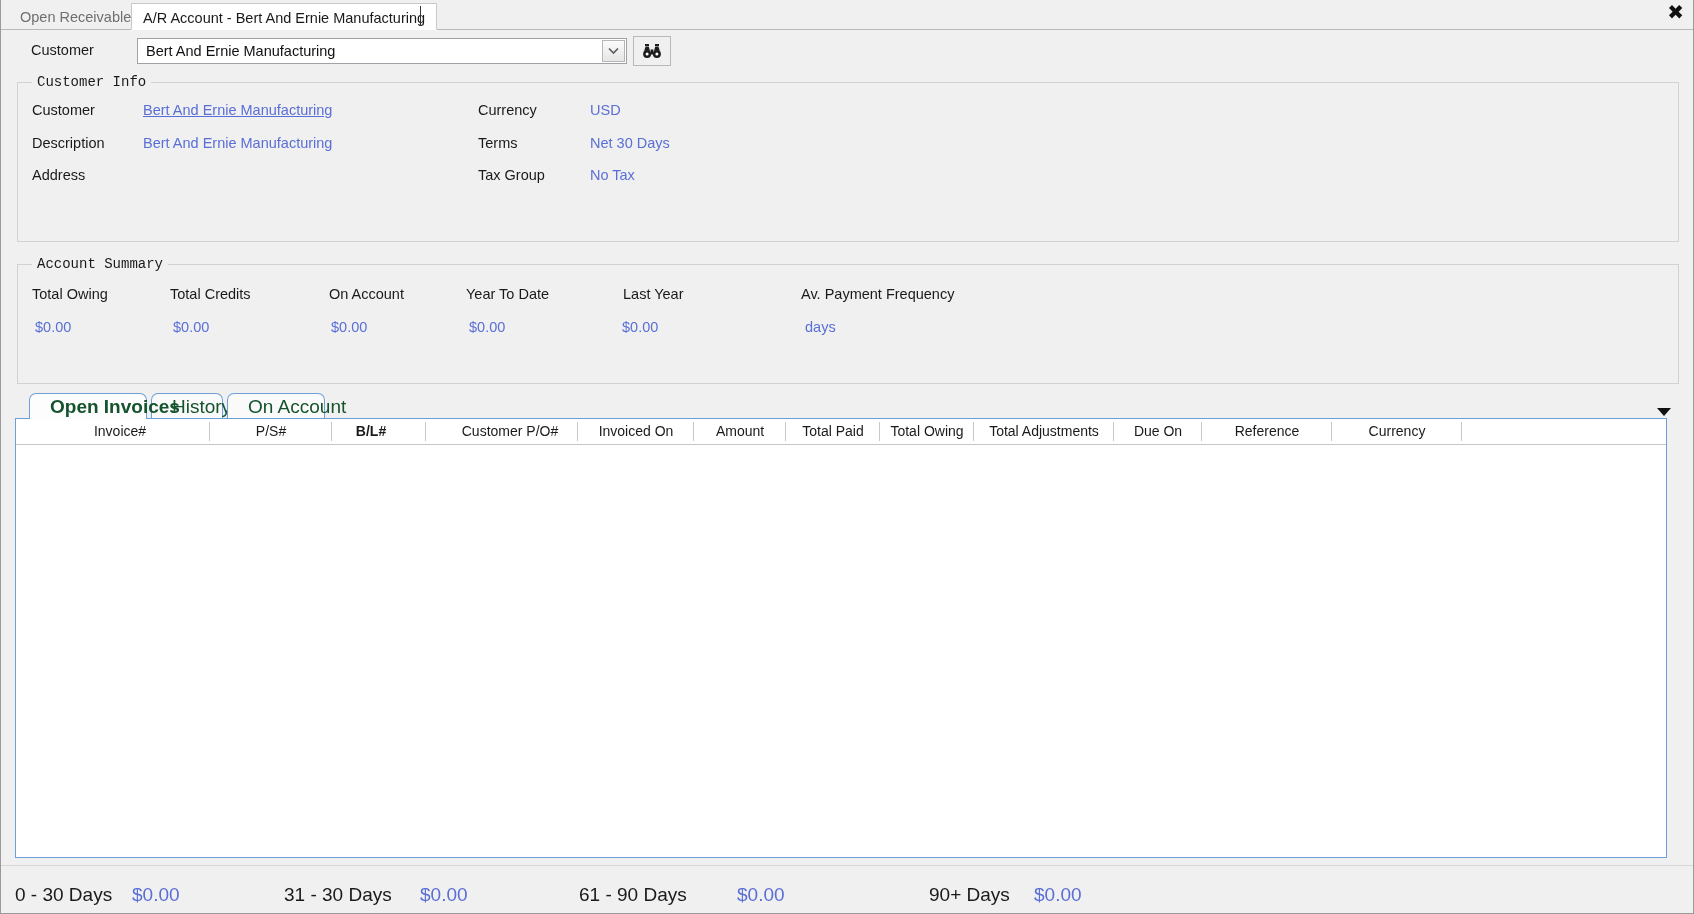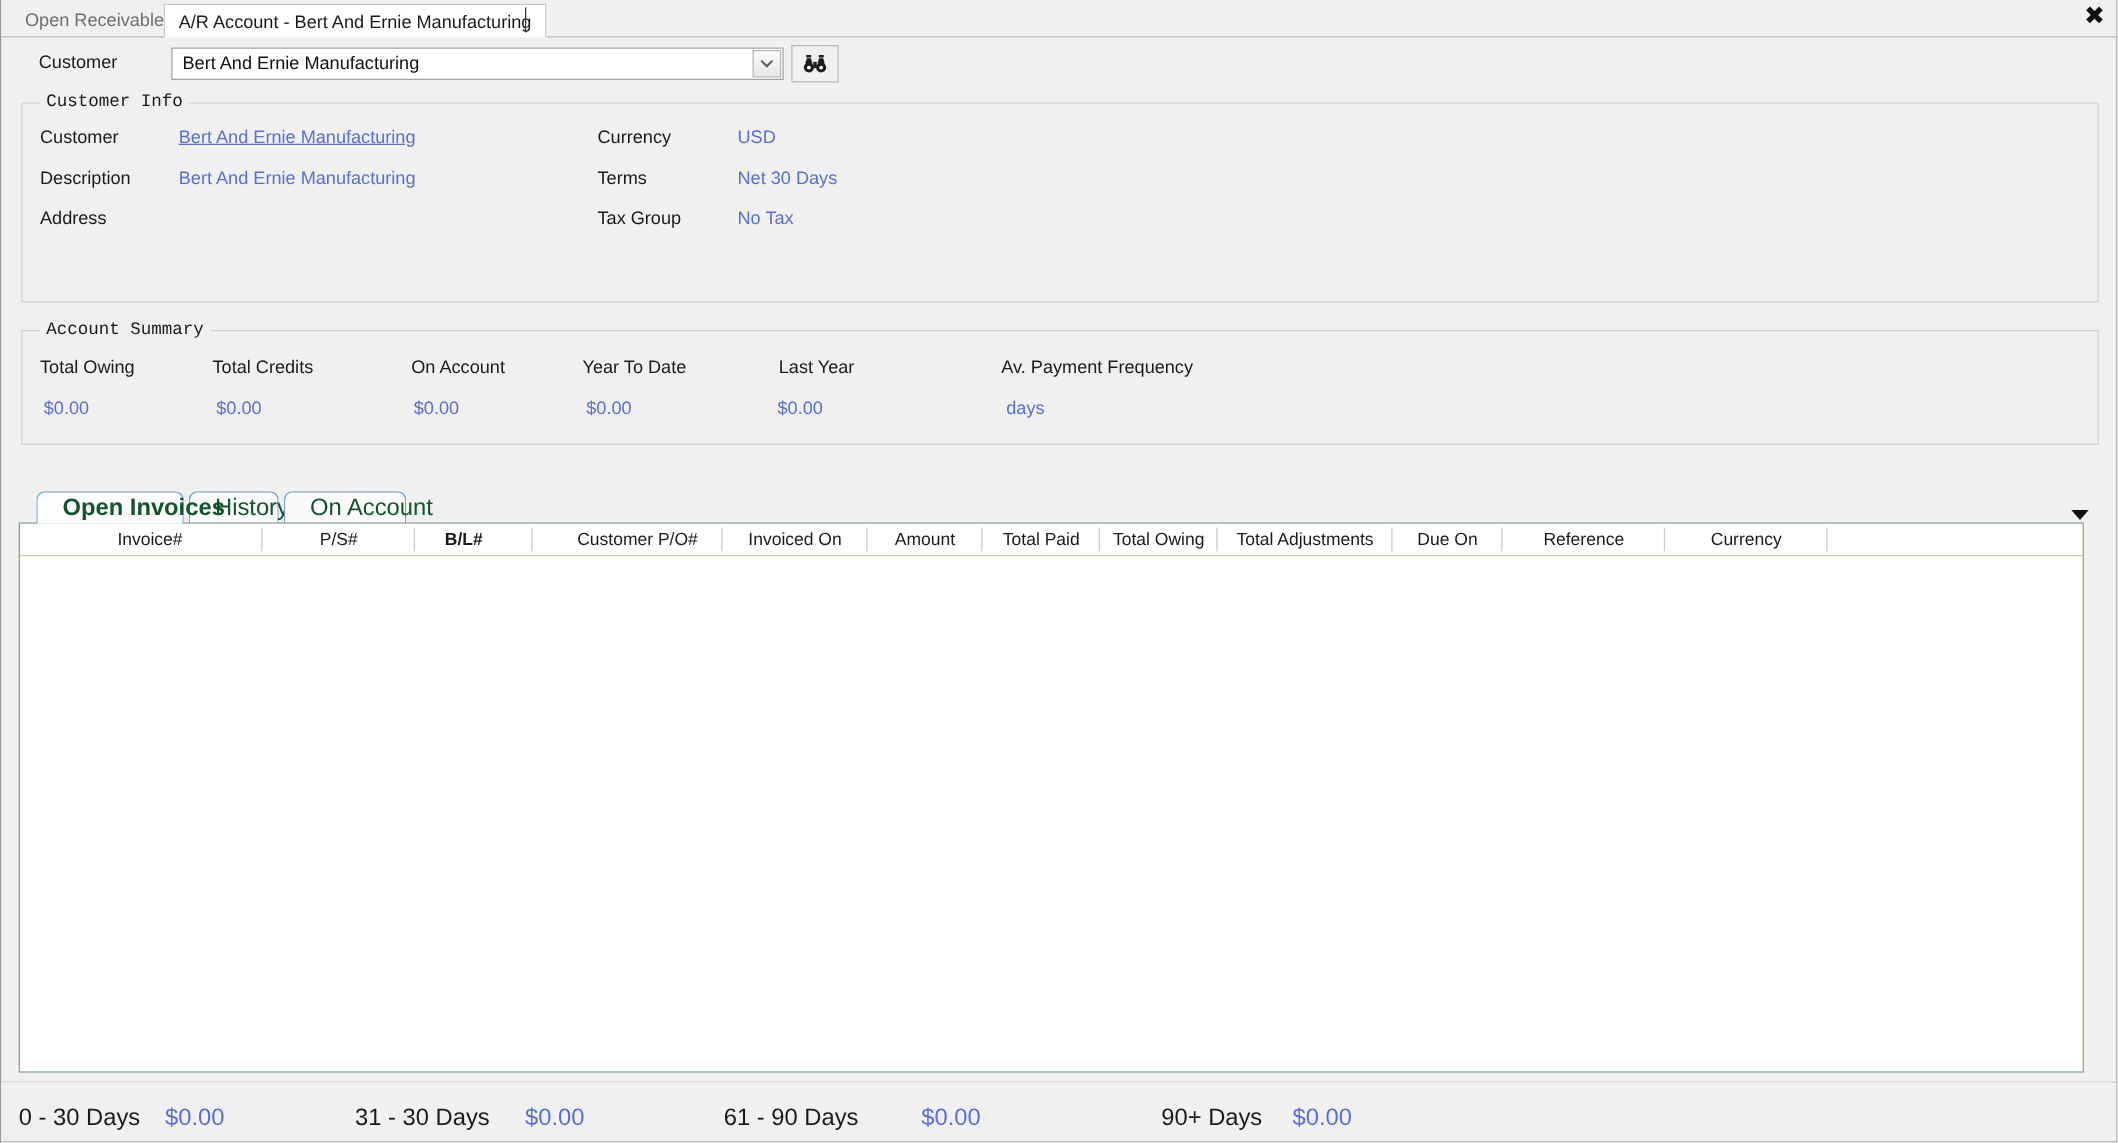--- a/index.html
+++ b/index.html
@@ -112,21 +112,21 @@
     position: absolute;
     top: -9px; left: 14px;
     background: #f0f0f0;
     padding: 0 5px;
     font-size: 14px;
     color: #1a1a1a;
     font-family: Liberation Mono, monospace;
   }
 
   #gb-customer { left: 16px; top: 82px; width: 1662px; height: 160px; }
-  #gb-summary  { left: 16px; top: 264px; width: 1662px; height: 92px; }
+  #gb-summary  { left: 16px; top: 264px; width: 1662px; height: 120px; }
 
   .fld-label {
     position: absolute;
     font-size: 14.5px;
     color: #1a1a1a;
     white-space: nowrap;
   }
   .fld-value {
     position: absolute;
     font-size: 14.5px;
@@ -162,21 +162,21 @@
     border-right: 7px solid transparent;
     border-top: 8px solid #111;
     cursor: pointer;
   }
 
   
   .grid {
     position: absolute;
     left: 14px; top: 418px;
     width: 1652px; height: 440px;
-    background: #fde047;
+    background: #be185d;
     border: 1px solid #6f9fd8;
   }
   .grid-head {
     position: relative;
     height: 26px;
     background: #ffffff;
     border-bottom: 1px solid #c7c7c7;
   }
   .gh {
     position: absolute;

